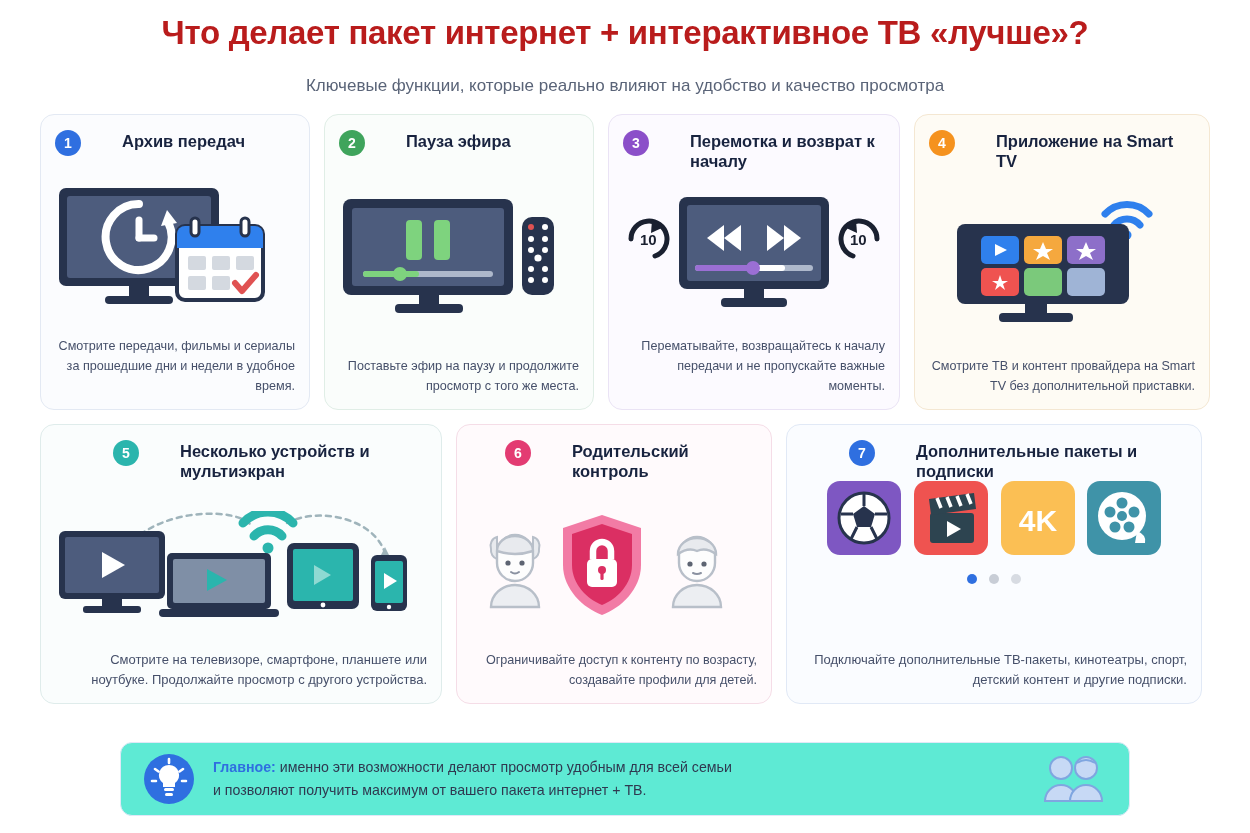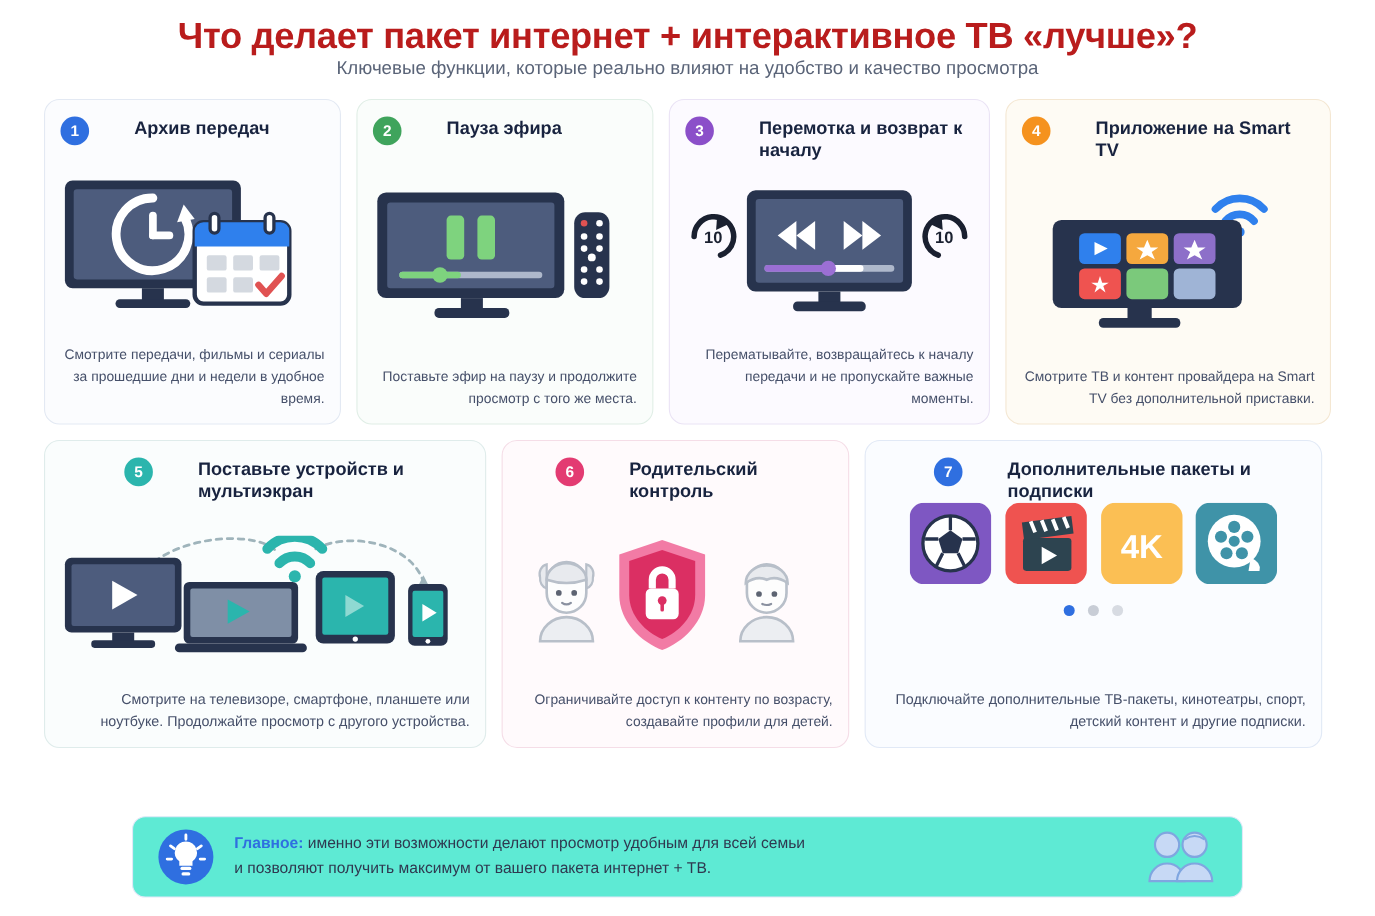--- a/index.html
+++ b/index.html
@@ -11,21 +11,21 @@
   }
   .page { position: relative; width: 1250px; height: 833px; padding: 0 40px; }
 
   
   .header { text-align: center; padding-top: 14px; }
   .title {
     font-size: 33px; font-weight: bold; color: #b91c1c;
     letter-spacing: -0.3px; line-height: 1.15;
   }
   .subtitle {
-    margin-top: 0; font-size: 17px; color: #5a6478; font-weight: 400;
+    margin-top: 24px; font-size: 17px; color: #5a6478; font-weight: 400;
   }
 
   
   .row { display: flex; gap: 14px; margin-top: 18px; }
   .row2 { margin-top: 14px; }
   .card {
     background: #fbfcfe;
     border: 1px solid #e6ebf2;
     border-radius: 14px;
     padding: 14px 14px 12px;
@@ -212,21 +212,21 @@
       </div>
       <div class="caption">Смотрите ТВ и контент провайдера на Smart TV без дополнительной приставки.</div>
     </div>
   </div>
 
   <div class="row row2">
 
     <div class="card c5">
       <div class="card-head" style="padding-left:58px">
         <div class="badge" style="background:#2bb5ad">5</div>
-        <div class="card-title">Поставьте устройств и мультиэкран</div>
+        <div class="card-title">Несколько устройств и мультиэкран</div>
       </div>
       <div class="art">
         <svg width="356" height="110" viewBox="0 0 356 110">
           <path d="M78 30 C110 -2 180 -4 196 14" fill="none" stroke="#9fb4bb" stroke-width="2.5" stroke-dasharray="5 5" stroke-linecap="round"></path>
           <path d="M232 12 C262 -4 318 6 330 42" fill="none" stroke="#9fb4bb" stroke-width="2.5" stroke-dasharray="5 5" stroke-linecap="round"></path>
           <polygon points="330,36 336,48 324,48" fill="#9fb4bb"></polygon>
           <g transform="translate(213,8)">
             <path d="M-25 4 a34 34 0 0 1 50 0" fill="none" stroke="#2bb5ad" stroke-width="9" stroke-linecap="round"></path>
             <path d="M-14 17 a19 19 0 0 1 28 0" fill="none" stroke="#2bb5ad" stroke-width="9" stroke-linecap="round"></path>
             <circle cx="0" cy="29" r="5.5" fill="#2bb5ad"></circle>

